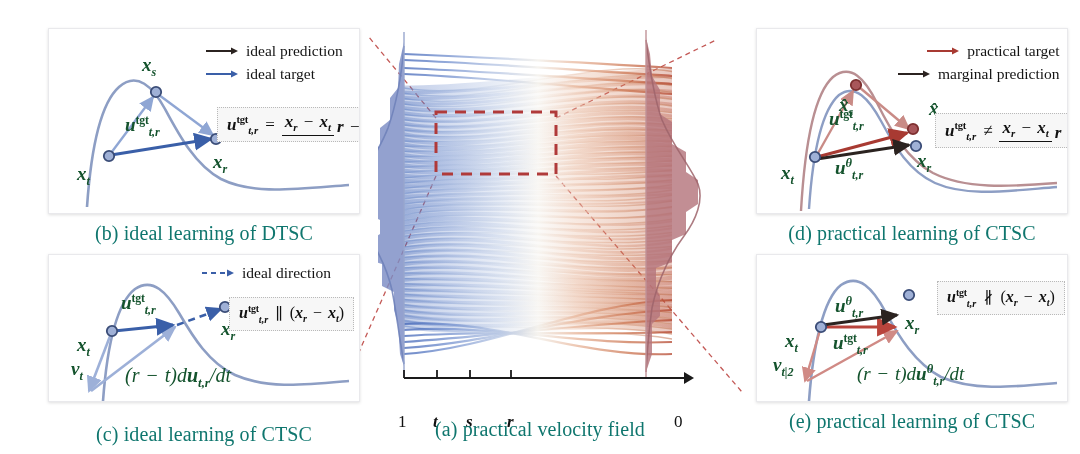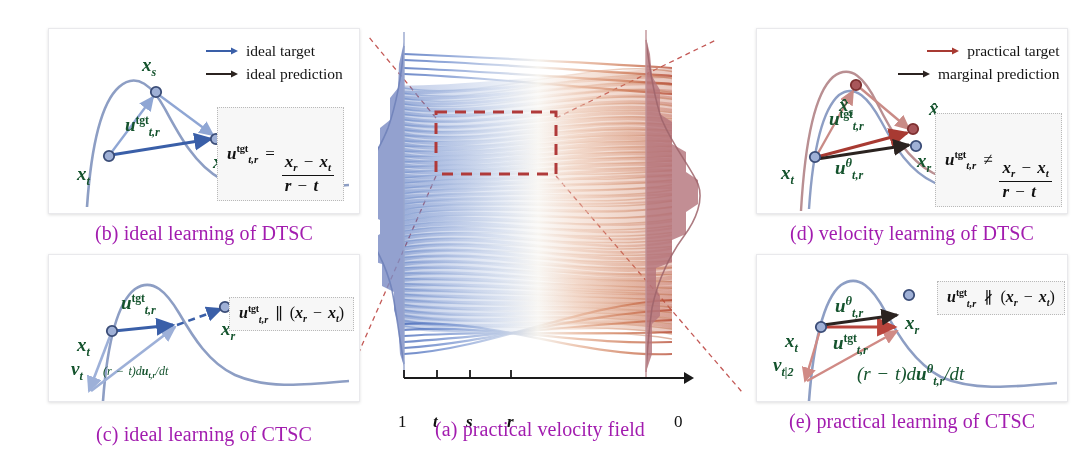--- a/index.html
+++ b/index.html
@@ -3,21 +3,21 @@
 <meta charset="utf-8">
 <style>
   html,body{margin:0;padding:0;background:#ffffff;}
   body{width:1080px;height:454px;overflow:hidden;
        font-family:"Liberation Serif","DejaVu Serif",serif;color:#111;}
   #fig{position:relative;width:1080px;height:454px;background:#fff;}
 
   .panel{position:absolute;background:#fff;border:1px solid #e9e9ec;
          box-shadow:0 1px 3px rgba(0,0,0,.13);box-sizing:border-box;overflow:hidden;}
   .caption{position:absolute;text-align:center;font-size:20px;letter-spacing:.1px;
-           font-family:"Liberation Serif","DejaVu Serif",serif;color:#a21caf;white-space:nowrap;}
+           font-family:"Liberation Serif","DejaVu Serif",serif;color:#0f766e;white-space:nowrap;}
 
   .panel svg,.center svg{display:block;}
 
   .legend{position:absolute;display:flex;flex-direction:column;gap:3px;}
   .legrow{display:flex;align-items:center;gap:7px;height:20px;}
   .legtxt{font-size:15.5px;font-family:"Liberation Serif","DejaVu Serif",serif;color:#141414;white-space:nowrap;}
 
   .formula{position:absolute;background:#f7f7f7;border:1px dotted #b9b9b9;
            padding:5px 9px;box-sizing:border-box;
            font-family:"Liberation Serif","DejaVu Serif",serif;color:#111;
@@ -25,22 +25,22 @@
 
   .mathlbl{position:absolute;font-family:"Liberation Serif","DejaVu Serif",serif;
            color:#14532d;white-space:nowrap;line-height:1;}
 
   
   .v{font-style:italic;font-weight:bold;}
   .it{font-style:italic;}
   .sup{font-size:.62em;vertical-align:super;font-style:normal;font-weight:bold;letter-spacing:-.2px;}
   .supi{font-size:.66em;vertical-align:super;font-style:italic;font-weight:bold;}
   .sub{font-size:.64em;vertical-align:sub;font-style:italic;font-weight:bold;}
-  .frac{display:inline-flex;flex-direction:column;align-items:flex-start;vertical-align:middle;
-        line-height:1.08;margin-top:40px;}
+  .frac{display:inline-flex;flex-direction:row;align-items:flex-end;vertical-align:middle;
+        line-height:1.08;}
   .frac .num{padding:0 3px 1px;border-bottom:1.3px solid #111;}
   .frac .den{padding:1px 3px 0;}
   .op{font-style:normal;font-weight:normal;padding:0 2px;}
 
   .axislbl{position:absolute;font-family:"Liberation Serif","DejaVu Serif",serif;
            font-size:17px;color:#111;}
   .axislbl.itx{font-style:italic;font-weight:bold;}
 </style>
 </head>
 <body>
@@ -259,31 +259,31 @@
     <div class="mathlbl" style="left:93px;top:26px;font-size:19px;">
       <span class="v">x</span><span class="sub">s</span></div>
     <div class="mathlbl" style="left:164px;top:123px;font-size:19px;">
       <span class="v">x</span><span class="sub">r</span></div>
     <div class="mathlbl" style="left:76px;top:86px;font-size:19px;">
       <span class="v">u</span><span class="sup">tgt</span><span class="sub">t,r</span></div>
 
     <div class="legend" style="left:156px;top:12px;">
       <div class="legrow">
         <svg width="34" height="12">
+          <line x1="1" y1="6" x2="26" y2="6" stroke="#2b2320" stroke-width="2"></line>
+          <polygon points="26,2.4 33,6 26,9.6" fill="#2b2320"></polygon>
+          </svg>
+        <span class="legtxt">ideal prediction</span>
+      </div>
+      <div class="legrow">
+        <svg width="34" height="12">
           <line x1="1" y1="6" x2="26" y2="6" stroke="#3a5fa8" stroke-width="2"></line>
           <polygon points="26,2.4 33,6 26,9.6" fill="#3a5fa8"></polygon>
           </svg>
         <span class="legtxt">ideal target</span>
-      </div>
-      <div class="legrow">
-        <svg width="34" height="12">
-          <line x1="1" y1="6" x2="26" y2="6" stroke="#2b2320" stroke-width="2"></line>
-          <polygon points="26,2.4 33,6 26,9.6" fill="#2b2320"></polygon>
-          </svg>
-        <span class="legtxt">ideal prediction</span>
       </div>
     </div>
 
     <div class="formula" style="left:168px;top:78px;font-size:17px;">
       <span><span class="v">u</span><span class="sup">tgt</span><span class="sub">t,r</span></span>
       <span class="op">=</span>
       <span class="frac">
         <span class="num"><span class="v">x</span><span class="sub">r</span> <span class="op">−</span> <span class="v">x</span><span class="sub">t</span></span>
         <span class="den"><span class="v">r</span> <span class="op">−</span> <span class="v">t</span></span>
       </span>
@@ -316,23 +316,32 @@
     </svg>
 
     <div class="mathlbl" style="left:28px;top:80px;font-size:19px;">
       <span class="v">x</span><span class="sub">t</span></div>
     <div class="mathlbl" style="left:22px;top:104px;font-size:19px;">
       <span class="v">v</span><span class="sub">t</span></div>
     <div class="mathlbl" style="left:72px;top:38px;font-size:19px;">
       <span class="v">u</span><span class="sup">tgt</span><span class="sub">t,r</span></div>
     <div class="mathlbl" style="left:172px;top:64px;font-size:19px;">
       <span class="v">x</span><span class="sub">r</span></div>
-    <div class="mathlbl" style="left:54px;top:110px;font-size:12px;">
+    <div class="mathlbl" style="left:76px;top:110px;font-size:20px;">
       <span class="it">(</span><span class="it">r</span> <span class="op">−</span> <span class="it">t</span><span class="it">)</span><span class="it">d</span><span class="v">u</span><span class="sub">t,r</span><span class="it">/</span><span class="it">dt</span></div>
 
+    <div class="legend" style="left:152px;top:8px;">
+      <div class="legrow">
+        <svg width="34" height="12">
+          <line x1="1" y1="6" x2="26" y2="6" stroke="#3a5fa8" stroke-width="2" stroke-dasharray="5,4"></line>
+          <polygon points="26,2.4 33,6 26,9.6" fill="#3a5fa8"></polygon>
+          </svg>
+        <span class="legtxt">ideal direction</span>
+      </div>
+    </div>
 
     <div class="formula" style="left:180px;top:42px;font-size:16px;">
       <span><span class="v">u</span><span class="sup">tgt</span><span class="sub">t,r</span></span>
       <span class="op">∥</span>
       <span>(<span class="v">x</span><span class="sub">r</span> <span class="op">−</span> <span class="v">x</span><span class="sub">t</span>)</span>
     </div>
   </div>
   <div class="caption" style="left:48px;top:410px;width:312px;margin-top:13px;">(c) ideal learning of CTSC</div>
 
   <div class="panel" style="left:756px;top:28px;width:312px;height:186px;">
@@ -399,21 +408,21 @@
 
     <div class="formula" style="left:178px;top:84px;font-size:17px;">
       <span><span class="v">u</span><span class="sup">tgt</span><span class="sub">t,r</span></span>
       <span class="op">≠</span>
       <span class="frac">
         <span class="num"><span class="v">x</span><span class="sub">r</span> <span class="op">−</span> <span class="v">x</span><span class="sub">t</span></span>
         <span class="den"><span class="v">r</span> <span class="op">−</span> <span class="v">t</span></span>
       </span>
     </div>
   </div>
-  <div class="caption" style="left:744px;top:222px;width:336px;">(d) velocity learning of DTSC</div>
+  <div class="caption" style="left:744px;top:222px;width:336px;">(d) practical learning of CTSC</div>
 
   <div class="panel" style="left:756px;top:254px;width:312px;height:148px;">
     <svg width="312" height="148" viewBox="0 0 312 148">
       <defs>
         <marker id="ah-red-e" markerWidth="7" markerHeight="7" refX="5.6" refY="3" orient="auto">
           <path d="M0,0 L6.4,3 L0,6 Z" fill="#b9443c"></path>
           </marker>
         <marker id="ah-lred-e" markerWidth="7" markerHeight="7" refX="5.6" refY="3" orient="auto">
           <path d="M0,0 L6.4,3 L0,6 Z" fill="#d08a85"></path>
           </marker>

